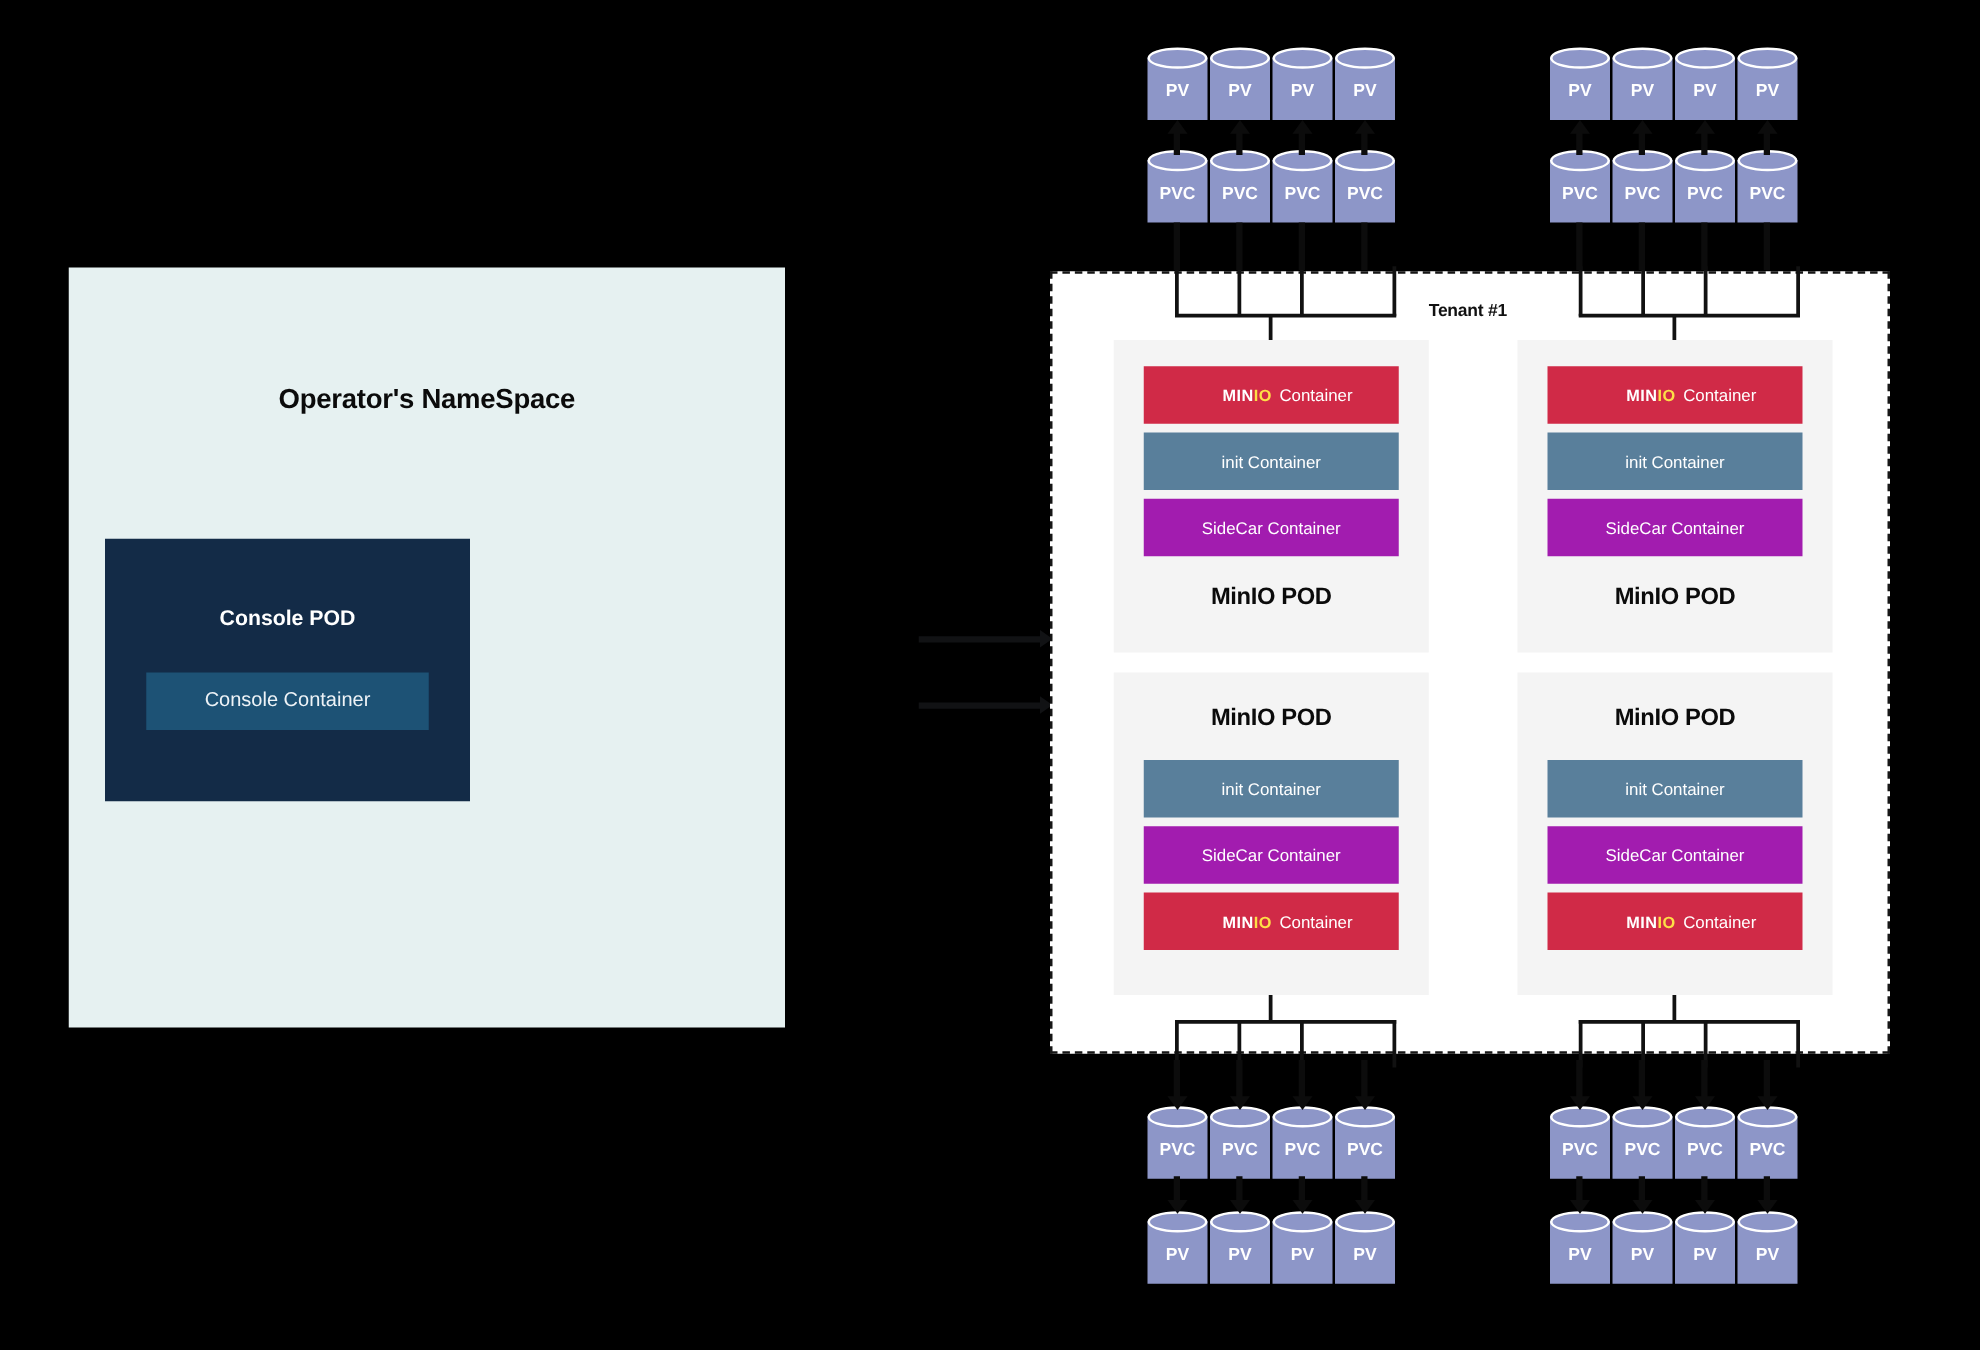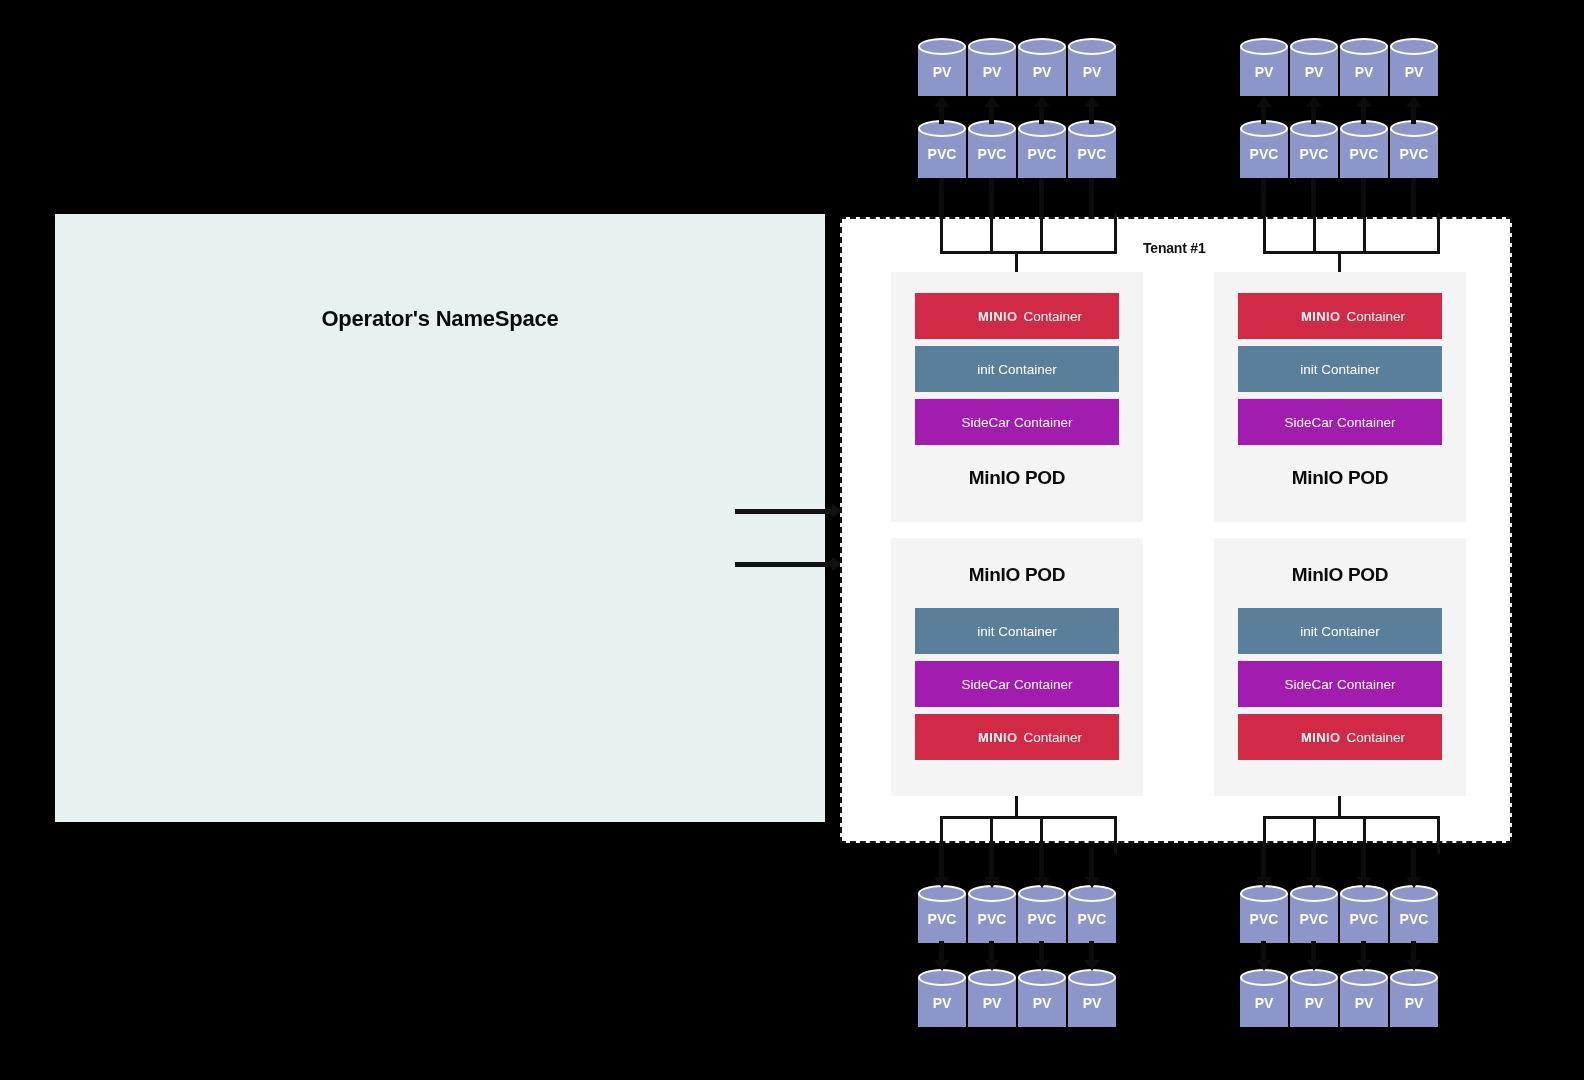--- a/index.html
+++ b/index.html
@@ -5,21 +5,21 @@
   html,body{margin:0;padding:0;background:#000;}
   body{
     width:1584px;height:1080px;position:relative;overflow:hidden;
     font-family:"Liberation Sans","DejaVu Sans",sans-serif;
     background:#000;
   }
   .canvas{position:absolute;inset:0;}
 
   
   #operator-namespace{
-    position:absolute;left:55px;top:214px;width:770px;height:608px;
+    position:absolute;left:55px;top:214px;width:573px;height:608px;
     background:#e6f1f1;
   }
   #operator-namespace-title{
     position:absolute;top:92px;left:0;width:100%;text-align:center;
     font-size:22px;font-weight:700;color:#0b0b0b;letter-spacing:-0.2px;
   }
   .pod-dark{
     position:absolute;background:#132b47;
   }
   #console-pod{left:84px;top:431px;width:292px;height:210px;}
@@ -73,21 +73,21 @@
     font-size:13.5px;color:#ffffff;font-weight:400;
   }
   .ctr.minio{background:#d02a47;}
   .ctr.init{background:#597f9b;}
   .ctr.sidecar{background:#a21caf;}
   .minio-logo{
     display:inline-block;margin-right:6px;font-weight:700;font-size:13px;
     letter-spacing:0.4px;
   }
   .minio-logo .mn{color:#ffffff;padding-left:26px;}
-  .minio-logo .io{color:#e5e5e5;text-align:right;}
+  .minio-logo .io{color:#fde047;text-align:right;}
   .stack-top{padding-top:21px;}
   .gap{height:7px;}
   .gap-lg{height:12px;}
   .lbl-top{padding-top:22px;}
 
   
   .cyl{
     position:absolute;width:48px;height:58px;
   }
   .cyl .body{
@@ -126,20 +126,24 @@
 </style>
 </head>
 <body>
 
 <div class="canvas">
 
   <div id="operator-namespace">
     <div id="operator-namespace-title">Operator's NameSpace</div>
   </div>
 
+  <div class="pod-dark" id="console-pod">
+    <div class="pod-title">Console POD</div>
+    <div class="pod-container-box">Console Container</div>
+  </div>
 
 
   <div class="link-h" id="link-top"></div>
   <div class="link-arrow" id="link-top-arrow"></div>
   <div class="link-h" id="link-bottom"></div>
   <div class="link-arrow" id="link-bottom-arrow"></div>
 
   <div id="tenant-box"></div>
   <div id="tenant-label">Tenant #1</div>
 

